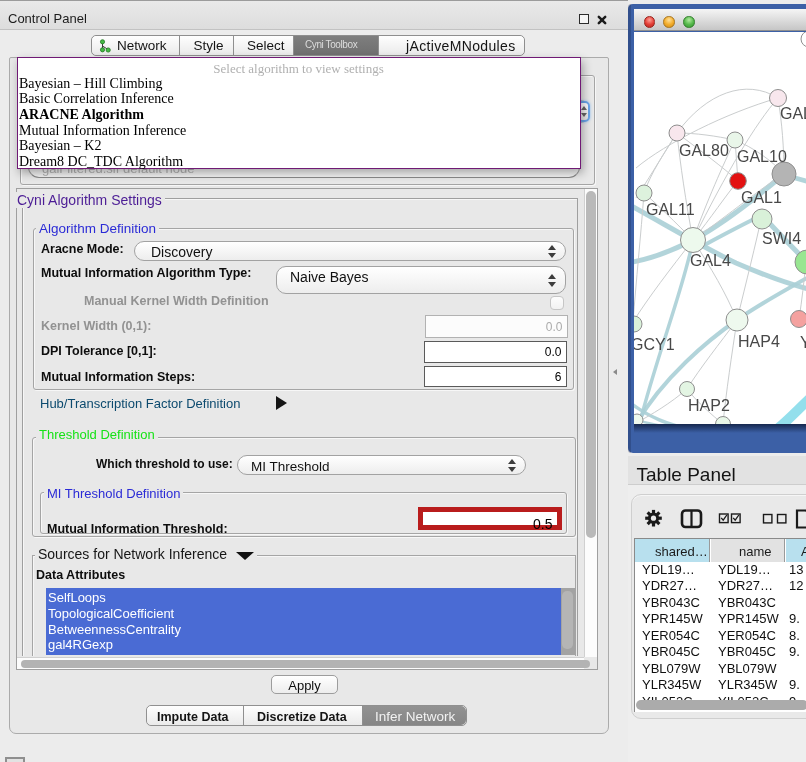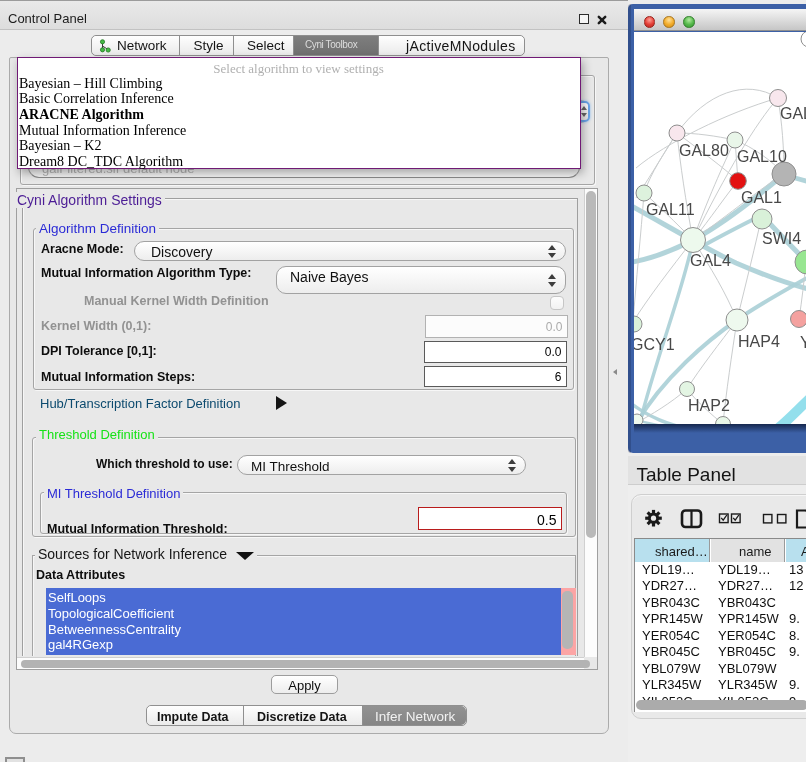--- a/index.html
+++ b/index.html
@@ -114,27 +114,27 @@
 
 <div class="lbl" style="left:96px;top:457px;font-size:12px;">Which threshold to use:</div>
 <div class="cb" style="left:237px;top:455px;width:289px;height:20px;font-size:13px;">
     <span class="cbtxt" style="left:13px;top:2.5px;font-size:13.5px;">MI Threshold</span>
     <span class="cbarr"></span>
   </div>
 
 <div class="grp" style="left:40px;top:492px;width:526.5px;height:42px;"></div>
 <div class="gtitle" style="left:44px;top:485.5px;font-size:13px;color:#2b2bd6;">MI Threshold Definition</div>
 <div class="lbl" style="left:47px;top:510px;margin-top:12px;">Mutual Information Threshold:</div>
-<div class="tf" style="left:418px;top:507px;width:144px;height:23px;border:1px solid #b91c1c;color:#000;padding-top:3.5px;font-size:14px;">0.5</div>
+<div class="tf" style="left:418px;top:507px;width:144px;height:23px;border:5px solid #b91c1c;color:#000;padding-top:3.5px;font-size:14px;">0.5</div>
 
 <div class="abs" style="left:32px;top:555px;width:544px;height:101px;border:1px solid #a5a5a5;border-bottom:none;box-shadow:inset 1px 1px 0 rgba(255,255,255,.6);"></div>
 <div class="gtitle" style="left:35px;top:546px;font-size:14px;color:#161616;">Sources for Network Inference <span style="display:inline-block;margin-left:5px;vertical-align:-1px;width:0;height:0;border-top:8px solid #111;border-left:9.5px solid transparent;border-right:9.5px solid transparent;"></span></div>
 <div class="lbl" style="left:36px;top:568px;">Data Attributes</div>
 
-<div class="abs" style="left:46px;top:588px;width:530px;height:67px;background:#fca5a5;overflow:hidden;">
+<div class="abs" style="left:46px;top:588px;width:530px;height:67px;background:#a3a3a3;overflow:hidden;">
   <div class="abs" style="left:0;top:0;width:515px;height:67px;background:#4a6bd4;color:#fff;font-size:13px;line-height:15.8px;padding:2px 0 0 2px;">SelfLoops<br>TopologicalCoefficient<br>BetweennessCentrality<br>gal4RGexp</div>
   <div class="abs" style="left:516px;top:3px;width:11px;height:58px;background:#b5b5b5;border-radius:5px;"></div>
 </div>
 
 <div class="abs" style="left:271px;top:675px;width:67px;height:19px;border:1px solid #9d9d9d;border-radius:5px;background:linear-gradient(#ffffff,#ededed);font-size:13px;color:#0d0d0d;text-align:center;padding-top:1.5px;">Apply</div>
 
 <div class="abs" style="left:146px;top:705px;width:321px;height:21px;border:1px solid #909090;border-radius:5px;background:linear-gradient(#fefefe,#eaeaea);">
   <div class="tabseg" style="left:0;width:96.5px;border-radius:5px 0 0 5px;font-weight:bold;font-size:12.5px;">
       <span style="position:absolute;left:10px;top:4px;">Impute Data</span>
     </div>

